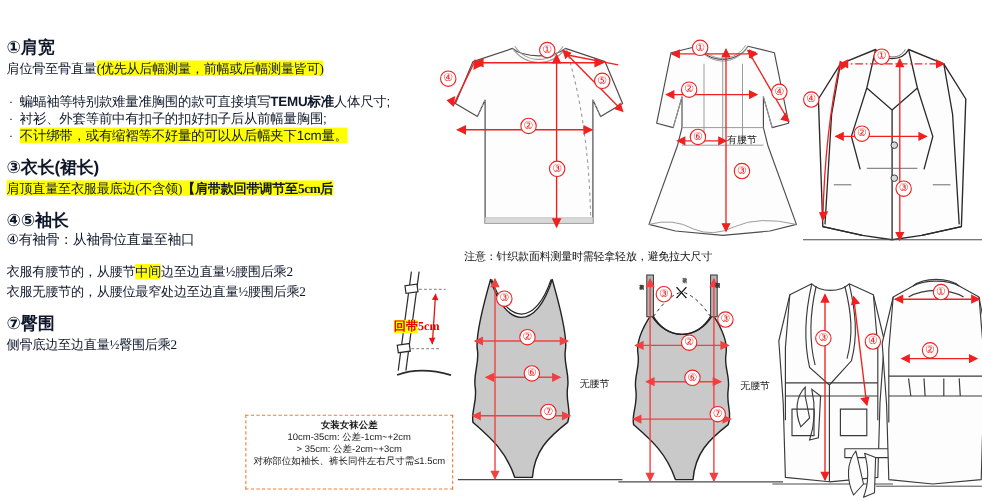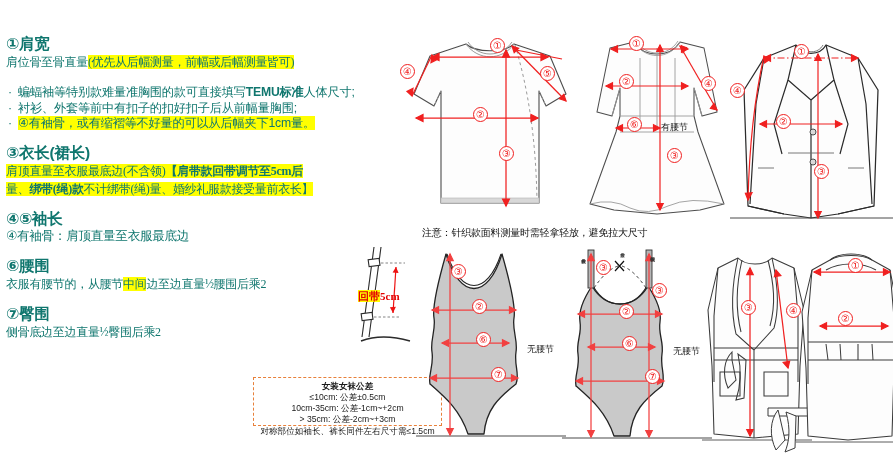--- a/index.html
+++ b/index.html
@@ -13,21 +13,21 @@
     position: relative;
     width: 893px; height: 455px;
     background: #ffffff;
   }
 
   
   .left-col {
     position: absolute;
     left: 6px; top: 34px;
     width: 404px;
-    color: #0f766e;
+    color: #0f172a;
   }
   .sec { margin-bottom: 2px; }
   .sec-head {
     font-size: 15.5px;
     font-weight: bold;
     line-height: 19px;
     letter-spacing: -0.2px;
     white-space: nowrap;
   }
   .sec-body {
@@ -48,26 +48,25 @@
   .bullet .dot { display: inline-block; width: 10px; }
   .hl { background: #ffff00; }
   .b { font-weight: bold; }
   .gap { height: 9px; }
   .small-note { font-size: 12.6px; line-height: 17px; letter-spacing:-0.3px; white-space: nowrap;}
 
   
   .tol-box {
     position: absolute;
     left: 223px; top: 377px;
-    width: 189px; height: 49px;
+    width: 189px; height: 68px;
     border: 1.4px dashed #e8803a;
     background: #ffffff;
     text-align: center;
     padding-top: 3px;
-    margin-left: 30px;
   }
   .tol-title { font-size: 8.6px; font-weight: bold; line-height: 11px; color:#1a1a1a;}
   .tol-line { font-size: 8.6px; line-height: 11.2px; color:#1a1a1a; white-space: nowrap;}
 
   
   .sleeve-detail { position: absolute; left: 348px; top: 245px; width: 74px; height: 105px; }
   .hd-label {
     position: absolute; left: 10px; top: 44px;
     font-size: 11px; color: #e40000; font-weight: bold; white-space: nowrap; font-family: Liberation Serif, serif;
   }
@@ -116,58 +115,56 @@
       <div class="sec-head">①肩宽</div>
       <div class="sec-body"><span>肩位骨至骨直量</span><span class="hl">(优先从后幅测量，前幅或后幅测量皆可)</span></div>
     </div>
 
     <div class="gap"></div>
 
     <div class="sec">
       <div class="bullets">
         <div class="bullet"><span class="dot">·</span><span>蝙蝠袖等特别款难量准胸围的款可直接填写</span><span class="b">TEMU标准</span><span>人体尺寸;</span></div>
         <div class="bullet"><span class="dot">·</span><span>衬衫、外套等前中有扣子的扣好扣子后从前幅量胸围;</span></div>
-        <div class="bullet"><span class="dot">·</span><span class="hl">④有袖骨，或有缩褶等不好量的可以从后幅夹下1cm量。</span></div>
+        <div class="bullet"><span class="dot">·</span><span class="hl">不计绑带，或有缩褶等不好量的可以从后幅夹下1cm量。</span></div>
       </div>
     </div>
 
     <div class="gap"></div>
 
     <div class="sec">
       <div class="sec-head">③衣长(裙长)</div>
       <div class="sec-body"><span class="hl">肩顶直量至衣服最底边(不含领)</span><span class="hl b">【肩带款回带调节至5cm后</span></div>
-      <div class="sec-body"><span class="hl">量、</span><span class="hl b">绑带(绳)款</span><span class="hl">不计绑带(绳)量、婚纱礼服款接受量前衣长】</span></div>
     </div>
 
     <div class="gap"></div>
 
     <div class="sec">
       <div class="sec-head">④⑤袖长</div>
-      <div class="small-note">④有袖骨：肩顶直量至衣服最底边</div>
+      <div class="small-note">④有袖骨：从袖骨位直量至袖口</div>
     </div>
 
     <div class="gap"></div>
 
     <div class="sec">
-      <div class="sec-head">⑥腰围</div>
       <div class="sec-body"><span>衣服有腰节的，从腰节</span><span class="hl">中间</span><span>边至边直量½腰围后乘2</span></div>
+      <div class="sec-body">衣服无腰节的，从腰位最窄处边至边直量½腰围后乘2</div>
     </div>
 
     <div class="gap"></div>
 
     <div class="sec">
       <div class="sec-head">⑦臀围</div>
       <div class="sec-body">侧骨底边至边直量½臀围后乘2</div>
     </div>
 
   </div>
 
   <div class="tol-box">
     <div class="tol-title">女装女袜公差</div>
-    <div class="tol-line">≤10cm:  公差±0.5cm</div>
     <div class="tol-line">10cm-35cm:  公差-1cm~+2cm</div>
     <div class="tol-line">&gt; 35cm:  公差-2cm~+3cm</div>
     <div class="tol-line">对称部位如袖长、裤长同件左右尺寸需≤1.5cm</div>
   </div>
 
   <div class="sleeve-detail">
     <svg width="74" height="105" viewBox="0 0 74 105">
       <g stroke="#2b2b2b" fill="none" stroke-width="1.1">
         <path d="M26 2 L14 92"></path>
         <path d="M33 2 L21 92"></path>

